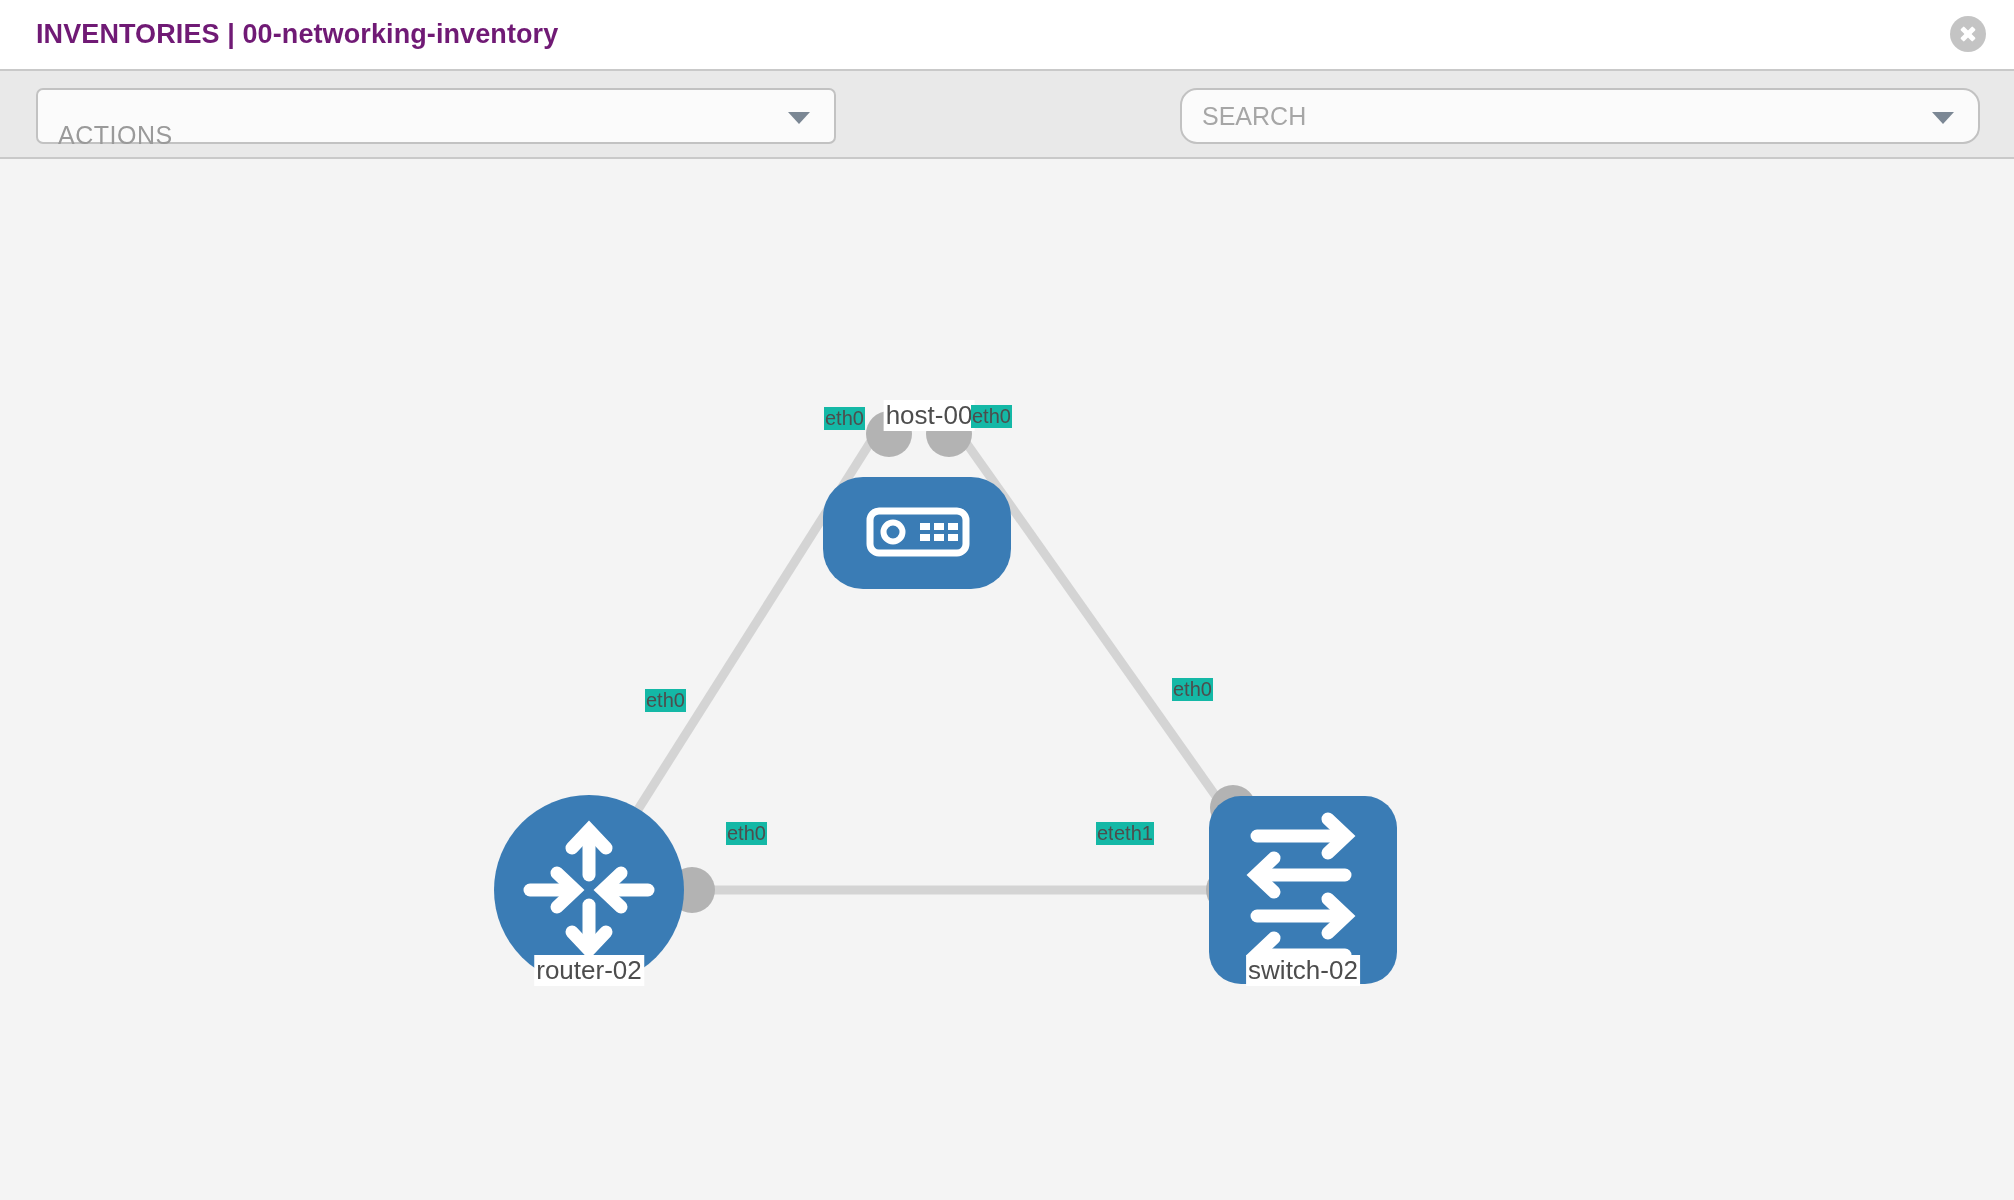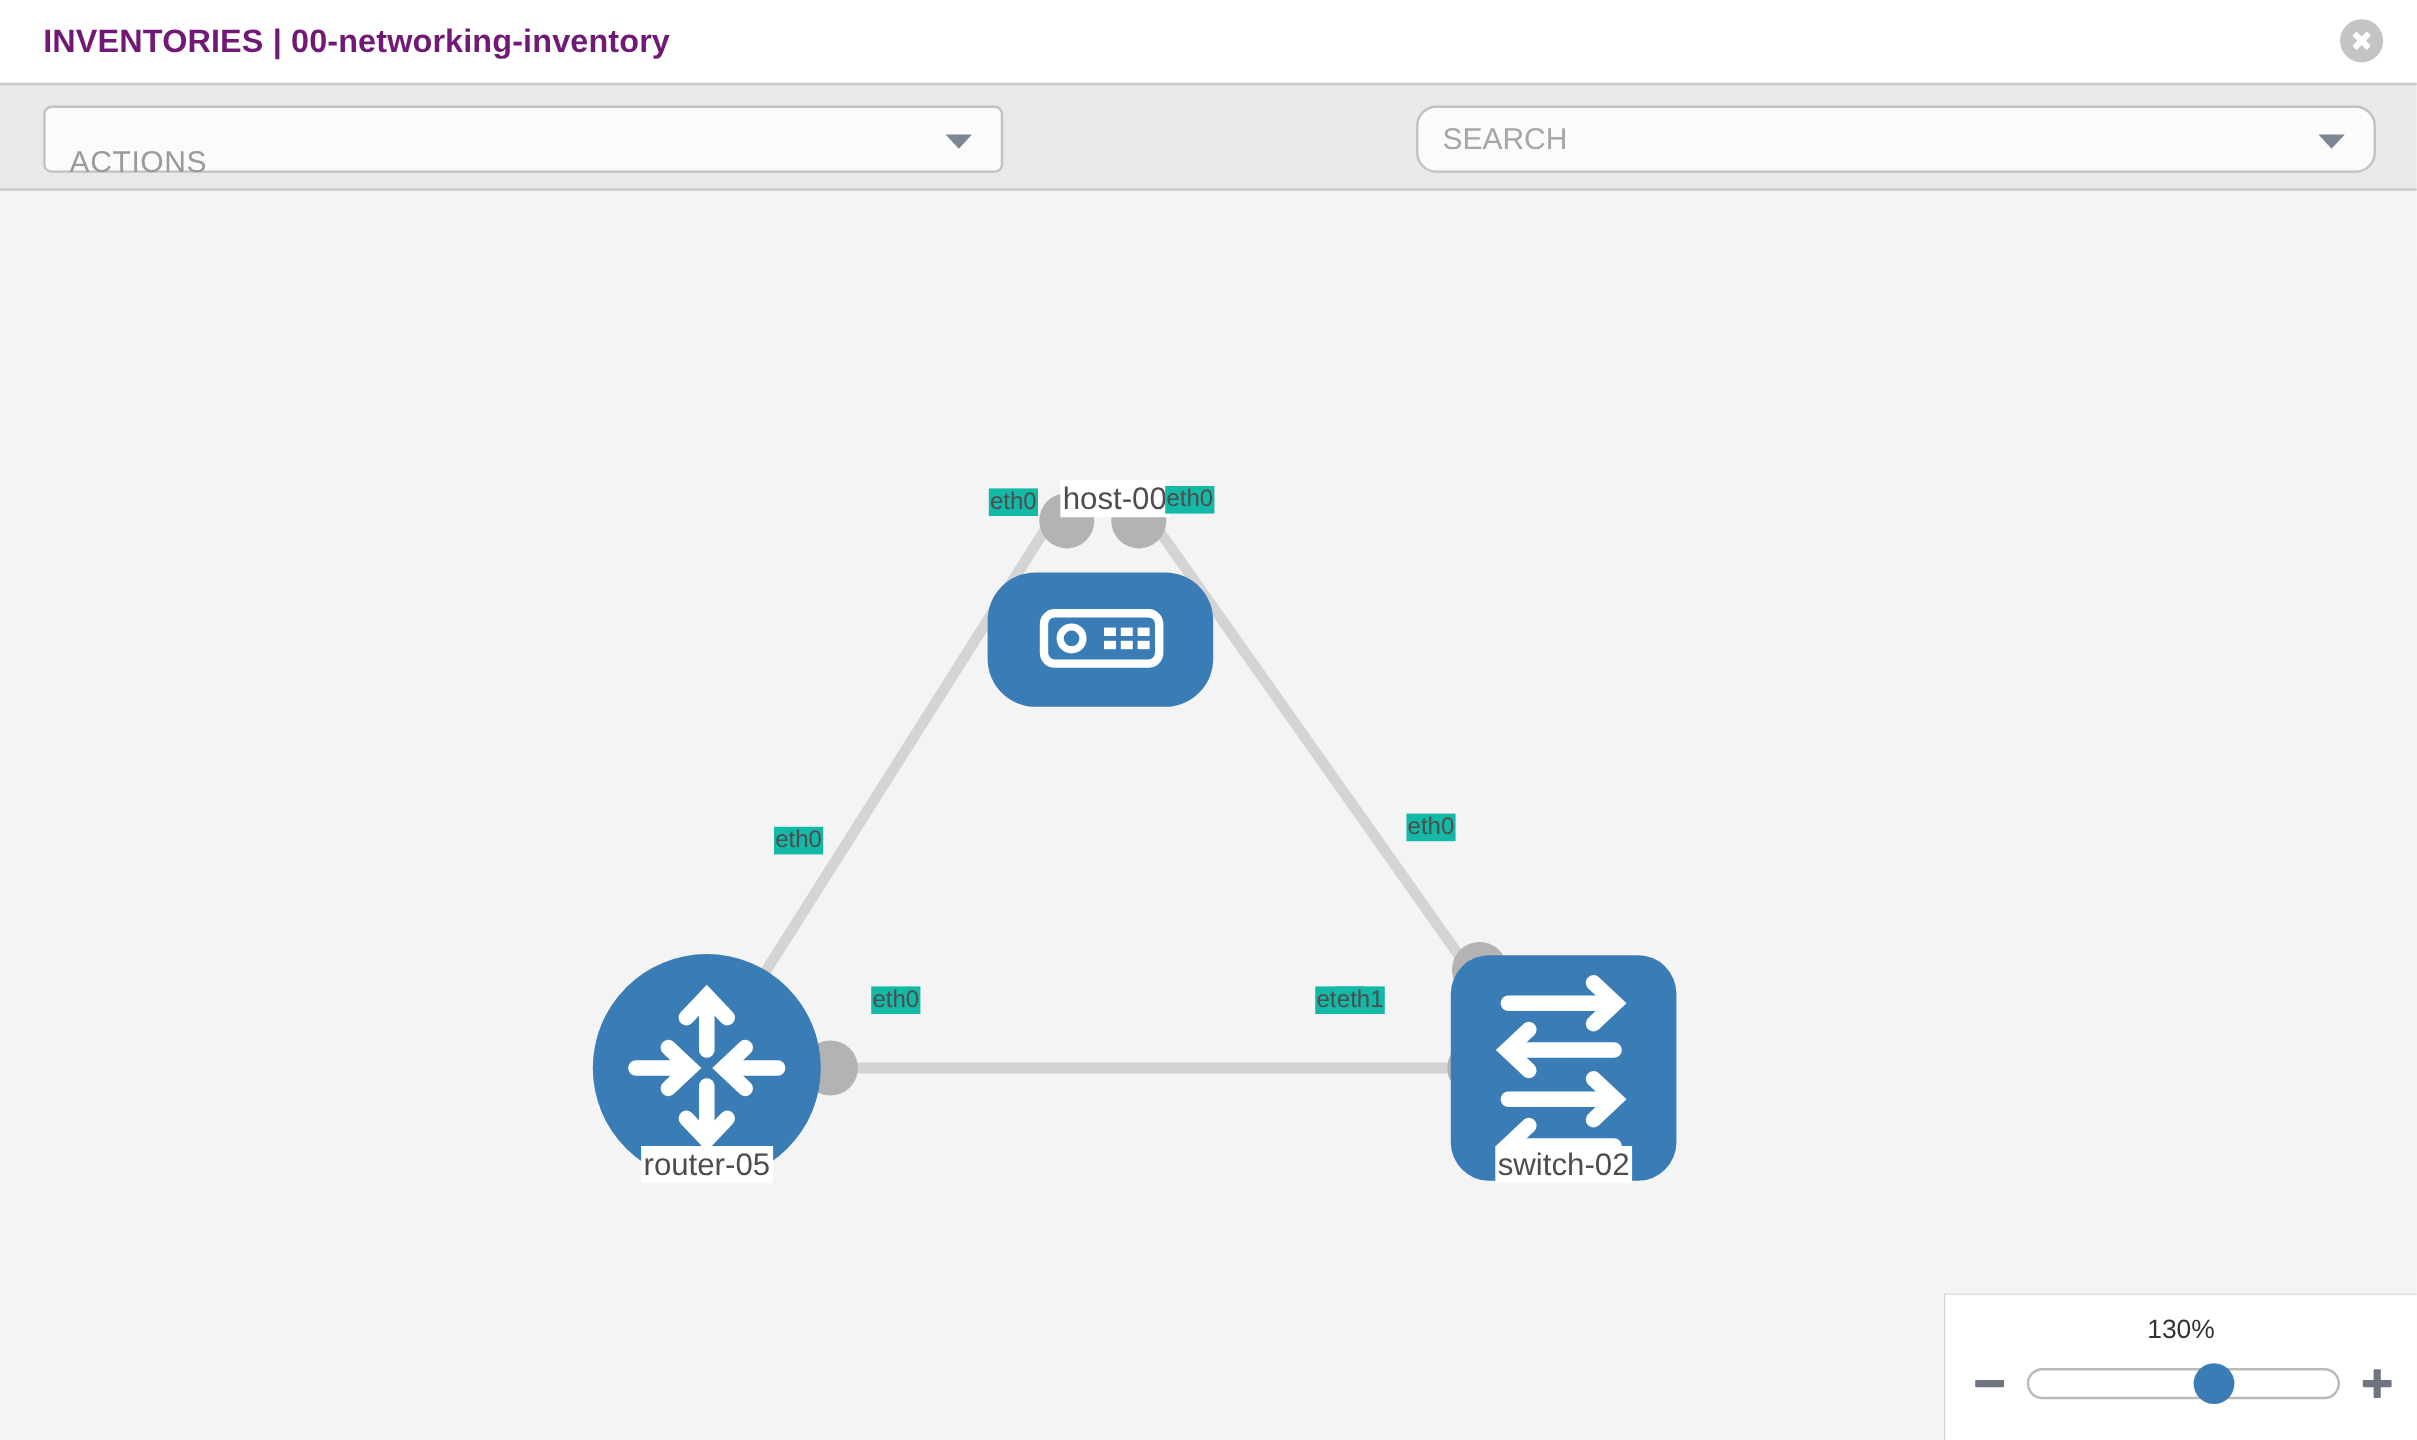--- a/index.html
+++ b/index.html
@@ -346,37 +346,27 @@
           <path d="M1257 757 H1345"></path>
           <path d="M1328 740 L1346 757 L1328 774"></path>
           <path d="M1345 796 H1257"></path>
           <path d="M1274 779 L1256 796 L1274 813"></path>
         </g>
       </g>
 
     </svg>
 
     <div class="node-label" style="left:929px; top:241px;">host-00</div>
-    <div class="node-label" style="left:589px; top:796px;">router-05</div>
+    <div class="node-label" style="left:589px; top:796px;">router-02</div>
     <div class="node-label" style="left:1303px; top:796px;">switch-02</div>
 
     <div class="iface-label" style="left:824px; top:248px;">eth0</div>
     <div class="iface-label" style="left:971px; top:246px;">eth0</div>
     <div class="iface-label" style="left:645px; top:530px;">eth0</div>
     <div class="iface-label" style="left:1172px; top:519px;">eth0</div>
     <div class="iface-label" style="left:726px; top:663px;">eth0</div>
     <div class="iface-label" style="left:1096px; top:663px;">eth0</div>
     <div class="iface-label" style="left:1113px; top:663px;">eth1</div>
 
   </div>
 
-  <div class="zoom-panel">
-    <div class="zoom-value">130%</div>
-    <div class="zoom-row">
-      <div class="zoom-minus"></div>
-      <div class="zoom-slider">
-        <div class="zoom-thumb" id="zoom-thumb" style="left: 60%;"></div>
-      </div>
-      <div class="zoom-plus"></div>
-    </div>
-  </div>
 
 </div>
 
 </body></html>

